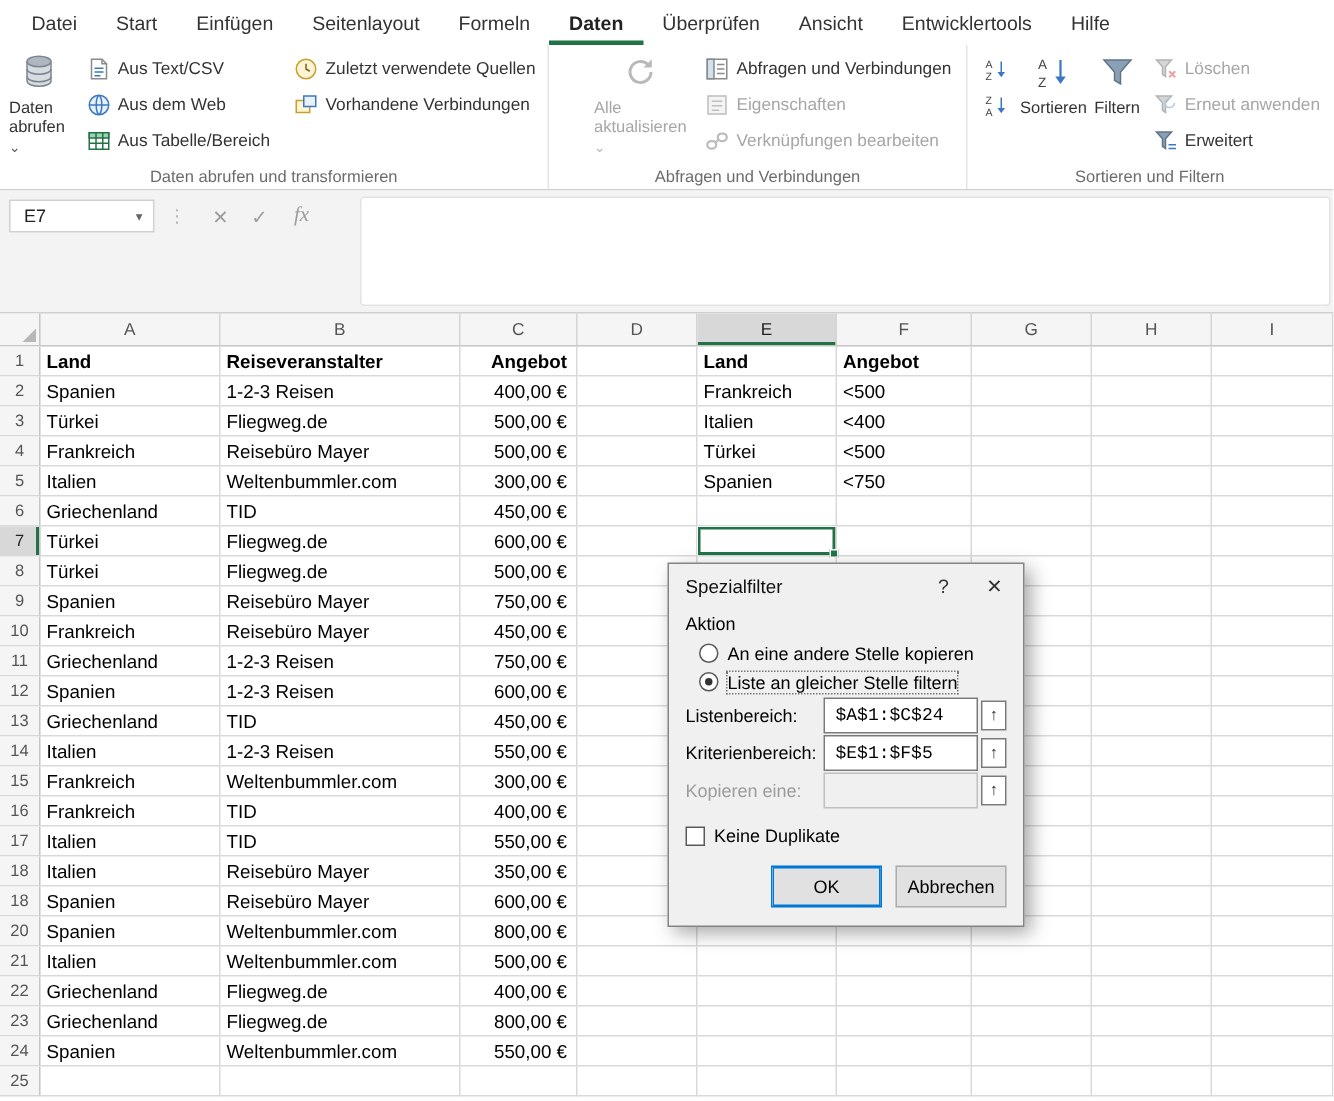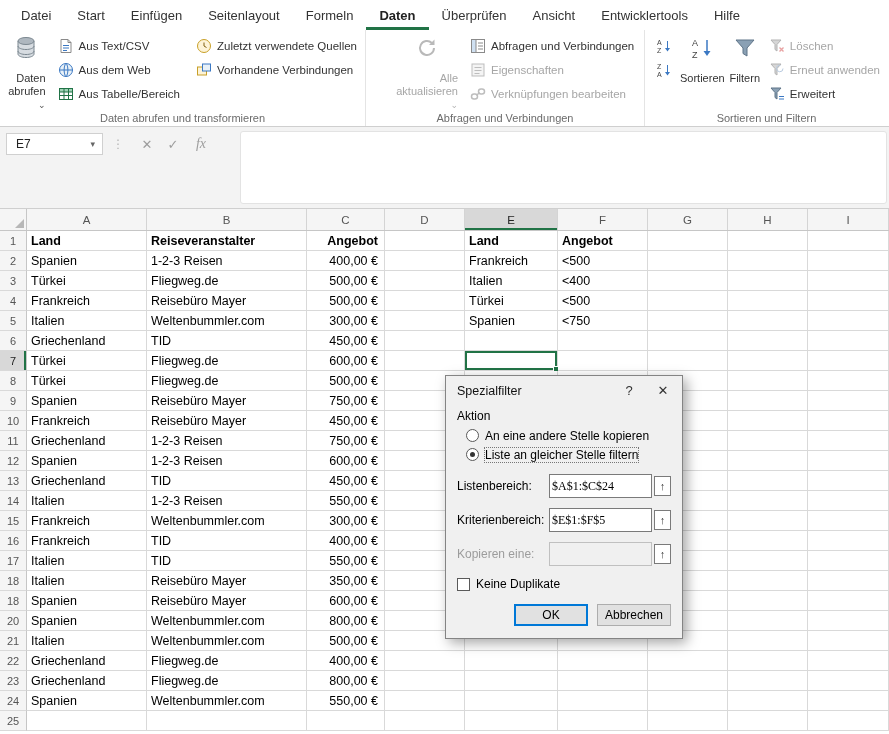--- a/index.html
+++ b/index.html
@@ -13,21 +13,21 @@
   .rtab.active { font-weight:600; color:#222; box-shadow: inset 0 -3px 0 #217346; }
 
   
   .ribbon { height:97px; display:flex; background:#fff; border-bottom:1px solid #cfcfcf; }
   .rgroup { position:relative; height:96px; border-right:1px solid #e4e4e4; }
   .rgroup-content { display:flex; align-items:flex-start; padding:2px 4px 0 6px; gap:8px; height:72px; }
   .rgroup-label { position:absolute; bottom:2px; left:0; right:0; text-align:center;
                   font-size:11px; color:#6b6b6b; white-space:nowrap; }
   .bigbtn { width:62px; min-height:70px; display:flex; flex-direction:column; align-items:center;
             padding-top:3px; border-radius:2px; }
-  .biglabel { font-size:11px; color:#333; text-align:right; line-height:1.2; margin-top:11px; }
+  .biglabel { font-size:11px; color:#333; text-align:left; line-height:1.2; margin-top:5px; }
   .bigbtn.disabled .biglabel { color:#a6a6a6; }
   .chev { font-size:9px; color:#555; }
   .bigbtn.disabled .chev { color:#b5b5b5; }
   .rcol { display:flex; flex-direction:column; gap:1px; padding-top:2px; }
   .smallbtn { display:flex; align-items:center; gap:5px; height:23px; padding:0 4px;
               font-size:11.5px; color:#333; white-space:nowrap; border-radius:2px; }
   .smallbtn.disabled { color:#a6a6a6; }
   .iconbtn { width:25px; height:23px; display:flex; align-items:center; justify-content:center; border-radius:2px; }
   .icon16 { width:16px; height:16px; display:inline-flex; flex:none; }
 
@@ -76,32 +76,32 @@
   .dlg-help { width:30px; text-align:center; font-size:13px; color:#333; }
   .dlg-close { width:38px; height:29px; display:flex; align-items:center; justify-content:center;
                font-size:13px; color:#333; }
   .dlg-body { padding:2px 11px 0 11px; }
   .dlg-section { margin:2px 0 3px 0; }
   .opt-row { display:flex; align-items:center; gap:6px; height:19px; margin-left:9px; }
   .radio { width:13px; height:13px; flex:none; border:1px solid #595959; border-radius:50%;
            background:#fff; position:relative; }
   .radio.checked::after { content:''; position:absolute; inset:3px; border-radius:50%; background:#333; }
   .opt-label.focused { outline:1px dotted #777; }
-  .field-row { display:flex; align-items:center; margin-top:10px; }
+  .field-row { display:flex; align-items:center; margin-top:1px; }
   .field-label { width:92px; flex:none; }
   .field-label.disabled { color:#9c9c9c; }
-  .field-input { width:103px; height:24px; border:1px solid #7a7a7a; background:#fff; padding:0 2px;
-                 font-family:Liberation Serif, serif; font-size:12px; }
+  .field-input { width:103px; height:24px; border:1px solid #7a7a7a; background:#fff; padding:0 7px;
+                 font-family:Liberation Mono, monospace; font-size:12px; }
   .field-input:disabled { background:#f0f0f0; border-color:#c0c0c0; }
   .picker-btn { width:18px; height:20px; margin-left:2px; border:1px solid #7a7a7a; background:#fff;
                 display:flex; align-items:center; justify-content:center; font-size:11px; color:#333; }
   .chk-row { display:flex; align-items:center; gap:6px; margin-top:10px; height:16px; }
   .checkbox { width:13px; height:13px; flex:none; border:1px solid #595959; background:#fff; }
   .btn-row { display:flex; justify-content:flex-end; gap:9px; padding:12px 11px 12px 0; }
-  .btn { width:74px; height:22px; background:#e1e1e1; border:1px solid #adadad;
+  .btn { width:74px; height:28px; background:#e1e1e1; border:1px solid #adadad;
          display:flex; align-items:center; justify-content:center; font-size:12px; color:#000; }
   .btn.default { border-color:#0078d7; box-shadow: inset 0 0 0 1px #0078d7; }
 </style>
 </head>
 <body>
 
 <div class="app">
 
   <div class="ribbon-tabs">
     <div class="rtab">Datei</div>

